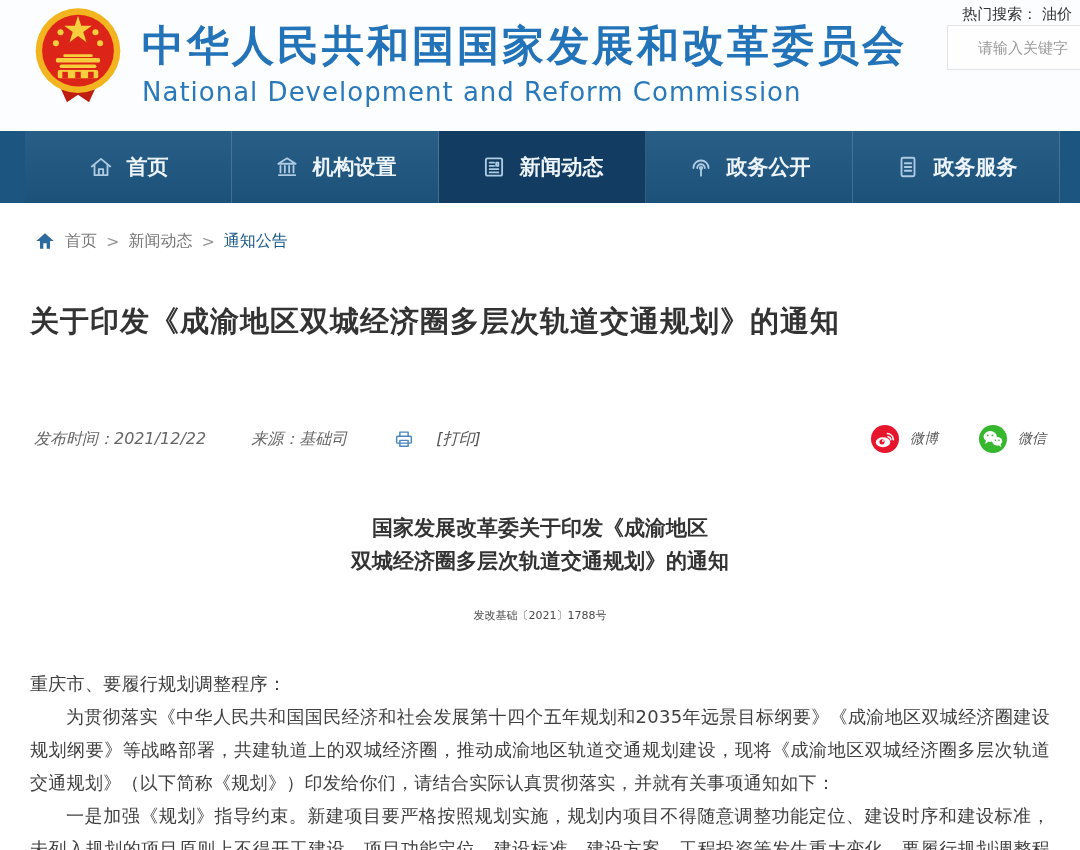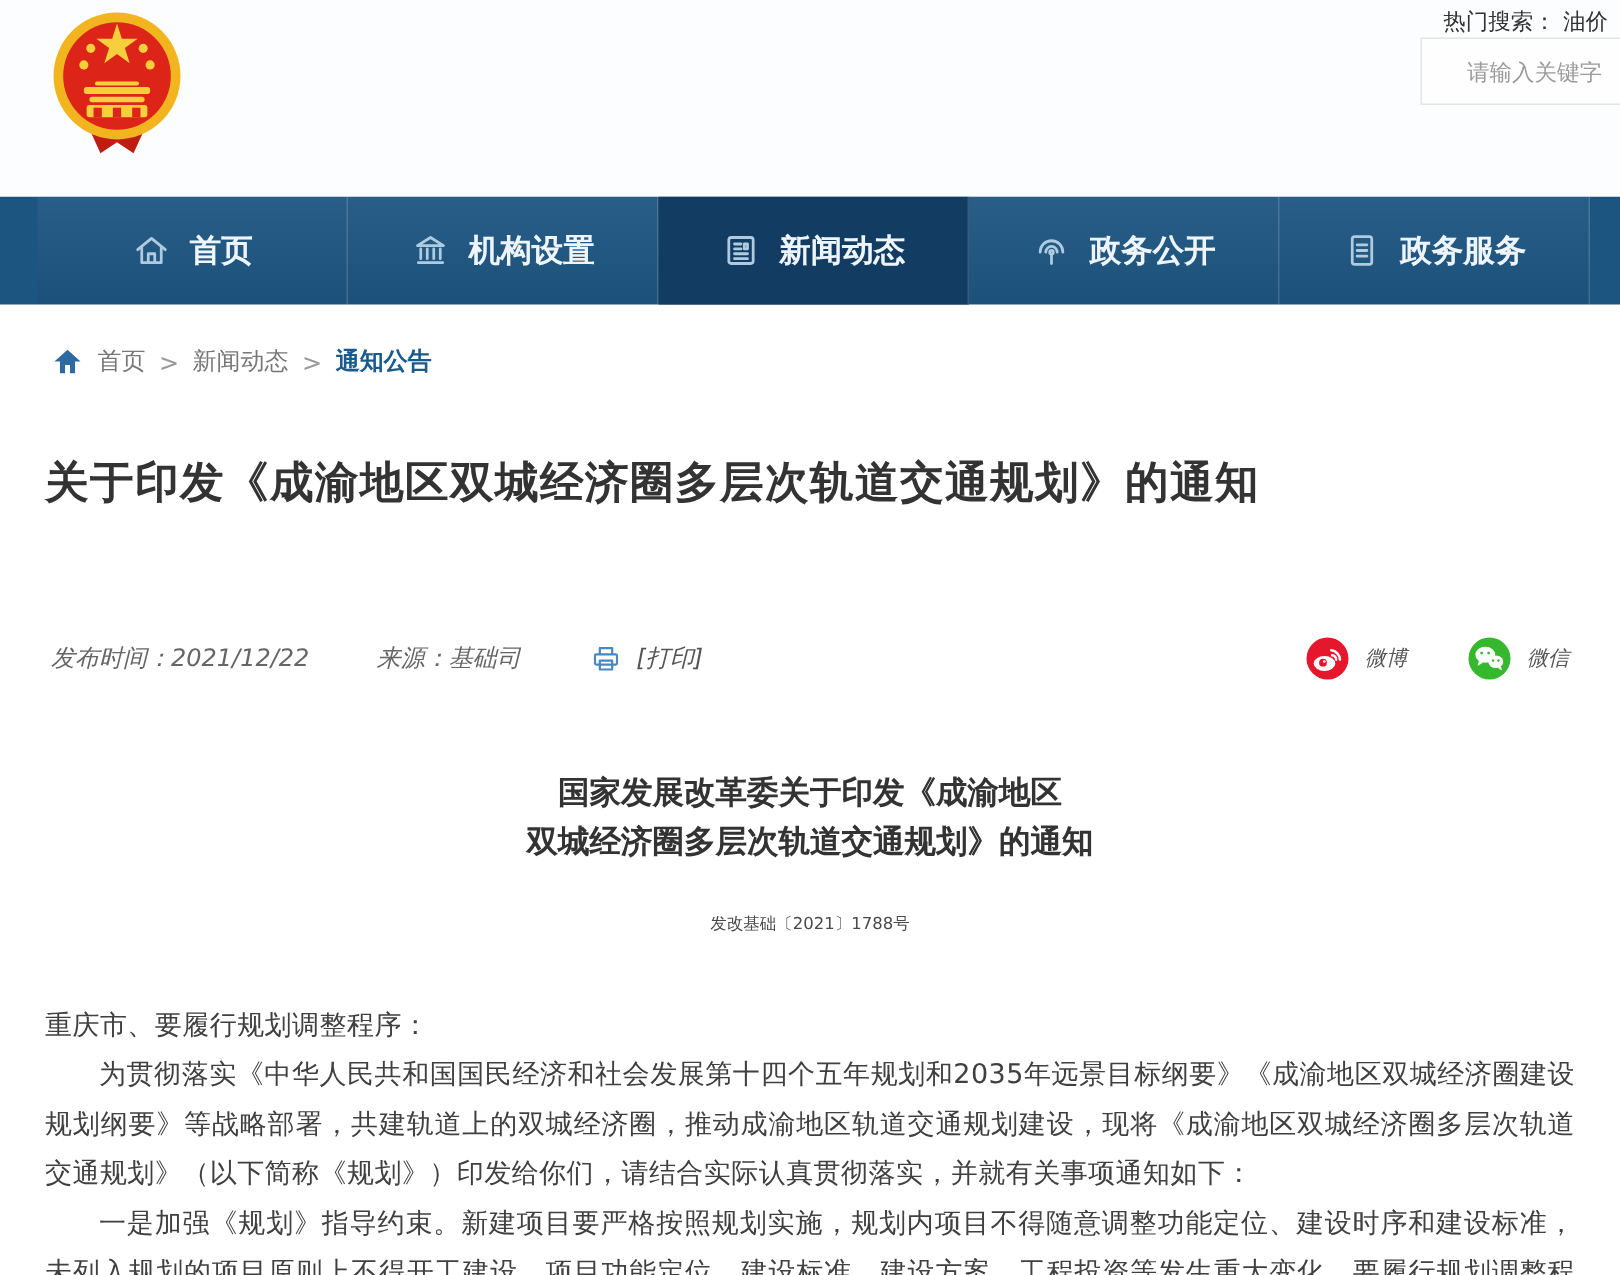--- a/index.html
+++ b/index.html
@@ -29,30 +29,30 @@
   .nav-item.active { background:#133c63; }
   .nav-icon { width:26px; height:26px; display:block; }
   .nav-icon path, .nav-icon rect, .nav-icon circle, .nav-icon line
       { stroke:#aecbe2; stroke-width:1.7; fill:none; stroke-linecap:round; stroke-linejoin:round; }
 
   
   .breadcrumb { display:flex; align-items:center; gap:9px; padding:27px 0 0 34px;
                 font-size:16px; color:#777; }
   .crumb-home { width:22px; height:22px; }
   .crumb-sep { color:#999; }
-  .crumb-current { color:#1a5a8e; font-weight:bold; }
+  .crumb-current { color:#1a5a8e; font-weight:normal; }
 
   
   .page-title { margin:50px 30px 0 30px; font-size:29px; font-weight:bold; color:#333;
                 letter-spacing:1px; }
   .meta-row { display:flex; align-items:center; margin:82px 34px 0 34px;
               font-size:16px; color:#666;font-style:italic; }
   .meta-item { white-space:nowrap; }
   .meta-source { margin-left:45px; }
-  .print-group { display:flex; align-items:center; gap:9px; margin-left:46px; color:#555; cursor:pointer; }
+  .print-group { display:flex; align-items:center; gap:21px; margin-left:46px; color:#555; cursor:pointer; }
   .print-icon { width:22px; height:22px; }
   .print-icon path, .print-icon rect { stroke:#4a86c0; stroke-width:1.6; fill:none; stroke-linejoin:round; }
   .share-group { margin-left:auto; display:flex; align-items:center; gap:14px; }
   .share-btn { display:flex; align-items:center; gap:10px; cursor:pointer; color:#555; font-size:14px; }
   .share-btn + .share-btn { margin-left:26px; }
   .share-icon { width:30px; height:30px; }
 
   .doc-title { text-align:center; margin-top:58px; font-size:21px; font-weight:bold;
                color:#333; line-height:33px; }
   .doc-number { text-align:center; margin-top:30px; font-size:11px; color:#4a4a4a; }
@@ -75,20 +75,24 @@
     <circle cx="26" cy="40" r="3.3" fill="#f7cf3c"></circle>
     <circle cx="74" cy="40" r="3.3" fill="#f7cf3c"></circle>
     <rect x="26" y="56" width="48" height="5" rx="2" fill="#f7cf3c"></rect>
     <rect x="30" y="63" width="40" height="4" rx="2" fill="#f7cf3c"></rect>
     <rect x="34" y="52" width="32" height="3" rx="1.5" fill="#f7cf3c"></rect>
     <rect x="28" y="69" width="44" height="9" rx="2" fill="#f7cf3c"></rect>
     <rect x="33" y="71" width="6" height="7" fill="#dd2418"></rect>
     <rect x="47" y="71" width="6" height="7" fill="#dd2418"></rect>
     <rect x="61" y="71" width="6" height="7" fill="#dd2418"></rect>
   </svg>
+  <div class="site-titles">
+    <div class="site-title-zh">中华人民共和国国家发展和改革委员会</div>
+    <div class="site-title-en">National Development and Reform Commission</div>
+  </div>
   <div class="hot-search">
     <span>热门搜索：</span>
     <span>油价</span>
   </div>
   <div class="search-box">
     <input type="text" placeholder="请输入关键字" style="">
   </div>
 </div>
 
 <div class="navbar">

